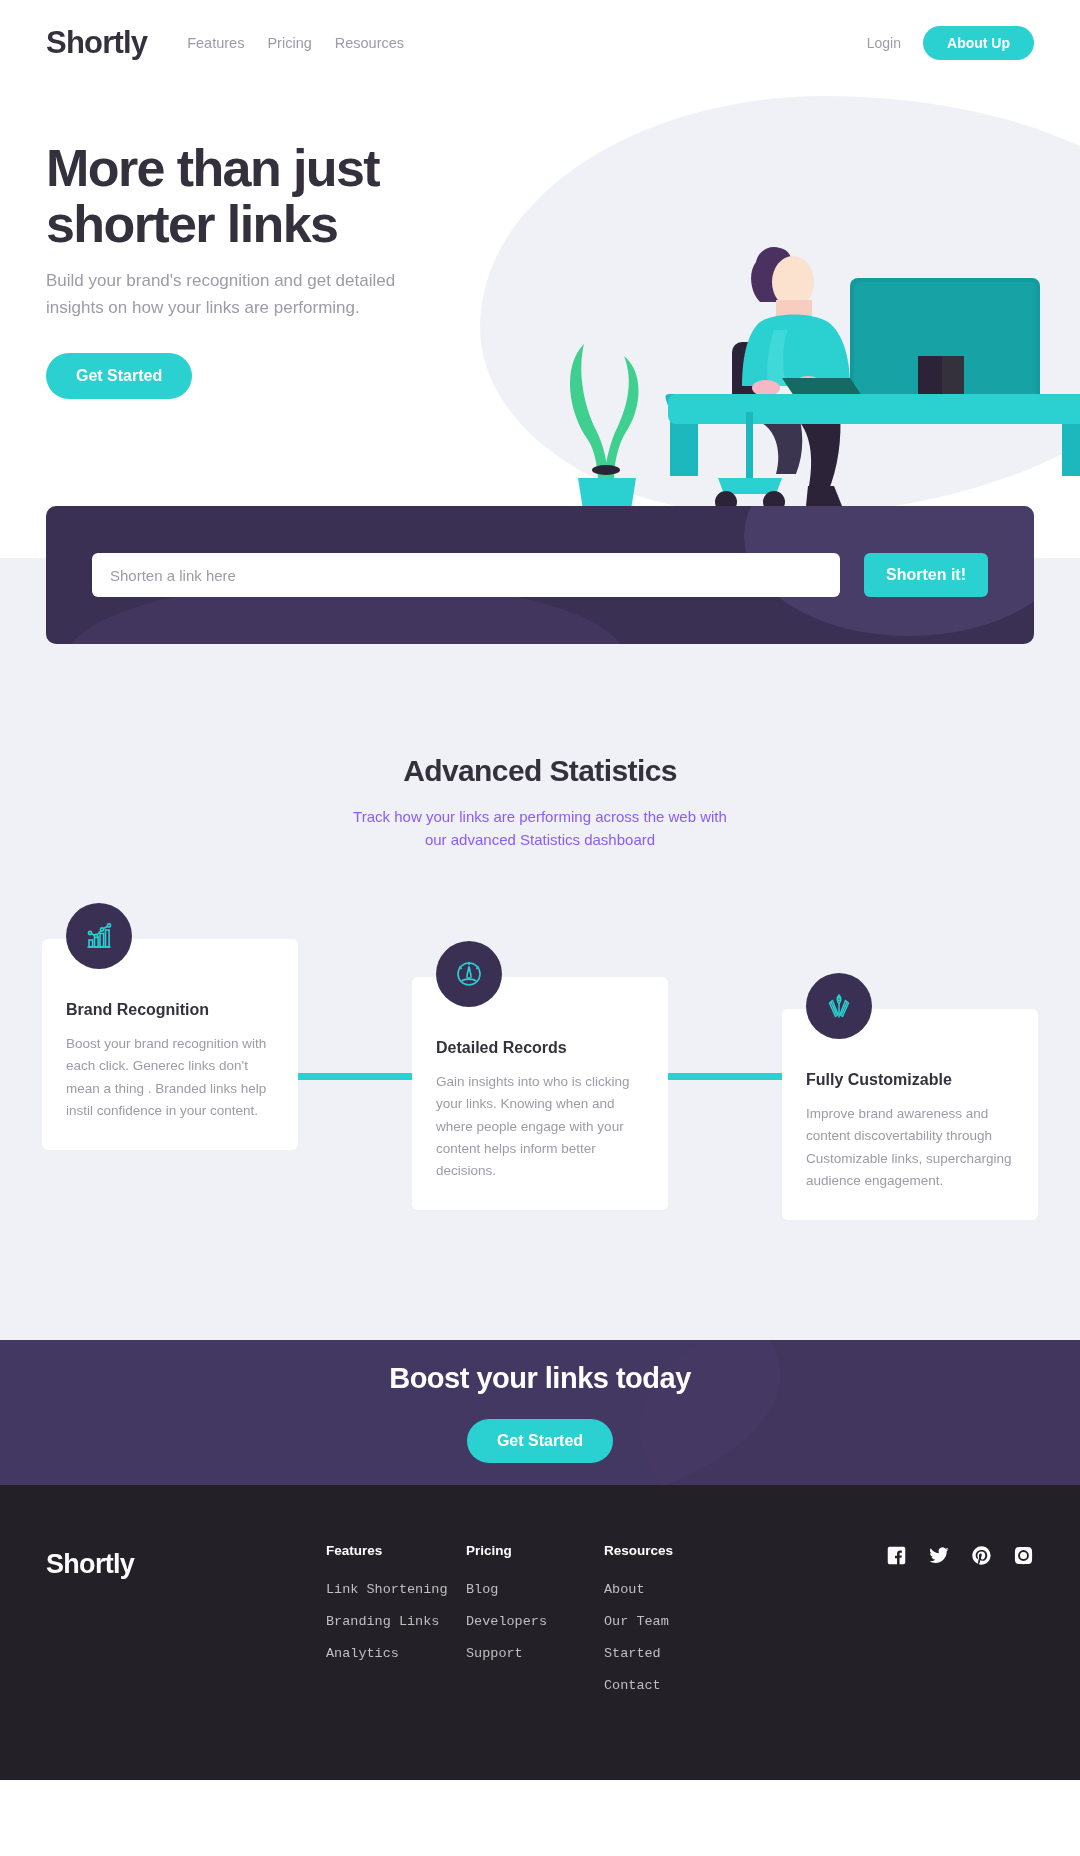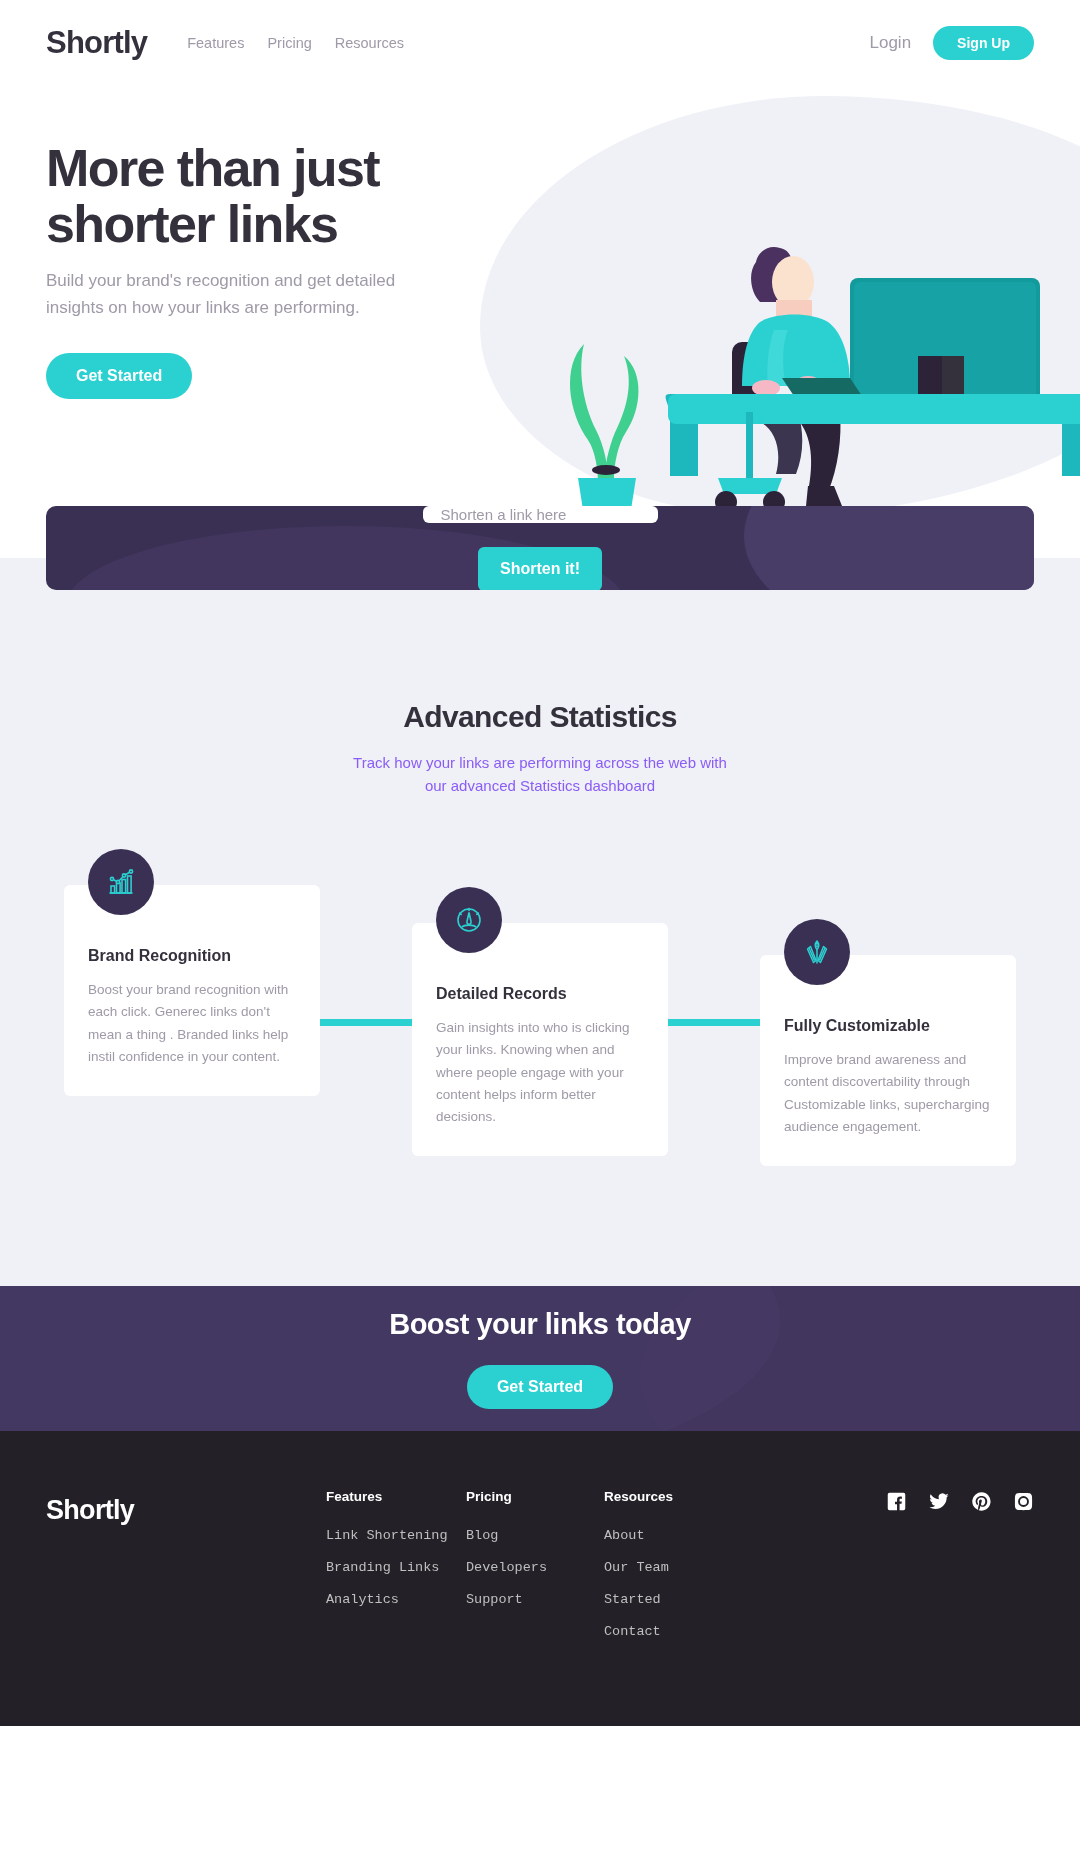--- a/index.html
+++ b/index.html
@@ -40,21 +40,21 @@
     text-decoration: none;
     cursor: pointer;
   }
   .header-right {
     margin-left: auto;
     display: flex;
     align-items: center;
     gap: 22px;
   }
   .login-link {
-    font-size: 17px;
+    font-size: 14px;
     color: #9e9aa7;
     cursor: pointer;
   }
   .signup-btn {
     background: #2bd0d0;
     color: #ffffff;
     font-size: 14px;
     font-weight: 700;
     border: none;
     border-radius: 22px;
@@ -125,27 +125,26 @@
   
   .stats-wrap {
     background: linear-gradient(to bottom, #ffffff 0%, #ffffff 52px, #eff1f7 52px, #eff1f7 100%);
     padding-top: 0;
   }
   .shorten-outer { padding: 0 46px; }
   .shorten-box {
     position: relative;
     background: #3a3054;
     border-radius: 10px;
-    height: 84px;
+    height: 138px;
     display: flex;
     align-items: center;
     padding: 0 46px;
     gap: 24px;
     overflow: hidden;
-    flex-direction: column;
   }
   .shorten-blob1 {
     position: absolute;
     right: -40px; top: -70px;
     width: 330px; height: 200px;
     background: #4b3f6b;
     border-radius: 50%;
     opacity: .85;
   }
   .shorten-blob2 {
@@ -182,21 +181,21 @@
     padding: 13px 22px;
     cursor: pointer;
     white-space: nowrap;
     font-family: "Liberation Sans", sans-serif;
     text-align: center;
   }
 
   
   .stats-section {
     background: #eff1f7;
-    padding: 110px 64px 120px;
+    padding: 110px 42px 120px;
     position: relative;
   }
   .stats-head { text-align: center; }
   .stats-title {
     font-size: 30px;
     font-weight: 700;
     color: #34313d;
     letter-spacing: -0.6px;
   }
   .stats-desc {
@@ -357,21 +356,21 @@
 
 <div class="header">
   <div class="logo">Shortly</div>
   <div class="nav">
     <span class="nav-link">Features</span>
     <span class="nav-link">Pricing</span>
     <span class="nav-link">Resources</span>
   </div>
   <div class="header-right">
     <span class="login-link">Login</span>
-    <button class="signup-btn">Sign Up</button>
+    <button class="signup-btn">About Up</button>
   </div>
 </div>
 
 <div class="hero">
   <div class="hero-blob"></div>
 
   <div class="hero-text">
     <div class="hero-title">
       <div>More than just</div>
       <div>shorter links</div>

